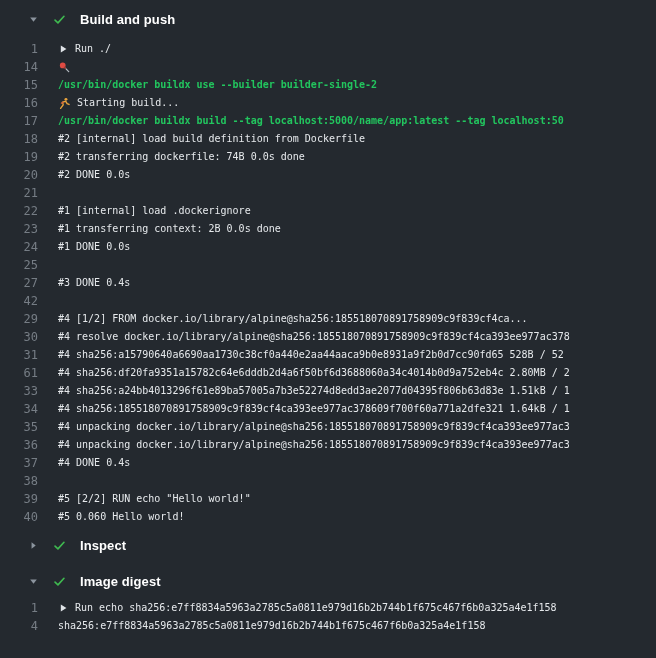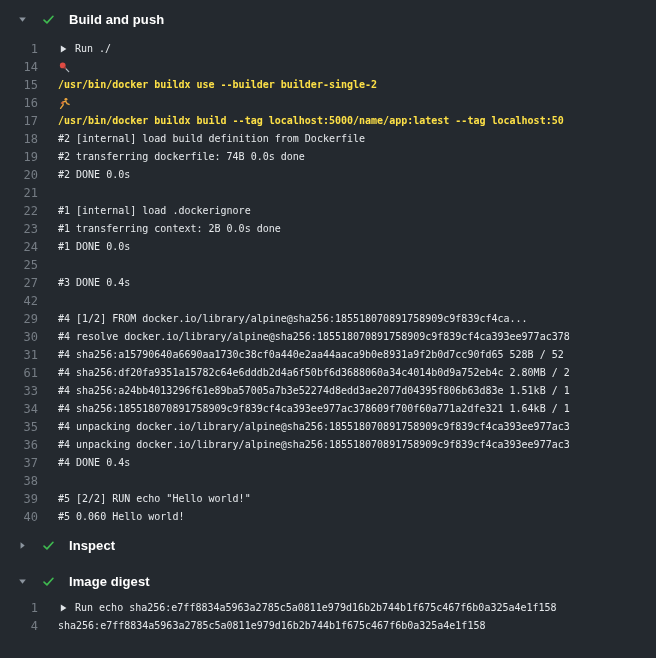--- a/index.html
+++ b/index.html
@@ -8,21 +8,21 @@
     background: #24292f;
     overflow: hidden;
     font-family: "Liberation Sans", "DejaVu Sans", sans-serif;
   }
   .log-viewer { width: 656px; height: 658px; }
 
   
   .sec { }
   .sec-head {
     display: flex; align-items: center;
-    height: 20px; padding-left: 17px;
+    height: 20px; padding-left: 28px;
     cursor: pointer;
   }
   .chev { width: 11px; height: 11px; flex: none; display: inline-flex; }
   .check { width: 13px; height: 13px; flex: none; margin-left: 14px; display: inline-flex; }
   .sec-title {
     margin-left: 14px;
     color: #ffffff;
     font-size: 13px; font-weight: 700;
     letter-spacing: 0.1px;
   }
@@ -45,21 +45,21 @@
   .txt {
     margin-left: 20px;
     color: #e6e9ec;
     font-family: "DejaVu Sans Mono", "Liberation Mono", monospace;
     font-size: 10px; line-height: 18px;
     white-space: pre; overflow: hidden;
     display: flex; align-items: center;
     flex: 1 1 auto; min-width: 0;
   }
   .txt .t { white-space: pre; overflow: hidden; }
-  .row.command .t { color: #fde047; font-weight: 700; }
+  .row.command .t { color: #22c55e; font-weight: 700; }
   .run-arrow { width: 10px; height: 10px; flex: none; margin-right: 7px; display: inline-flex; cursor: pointer; }
   .pre-icon { width: 13px; height: 13px; flex: none; margin-right: 6px; display: inline-flex; }
 </style>
 </head>
 <body>
 
 <div class="log-viewer">
     <div class="sec">
       <div class="sec-head">
         <span class="chev">
@@ -92,21 +92,21 @@
         <div class="row command">
           <span class="num">15</span>
           <span class="txt"><span class="t">/usr/bin/docker buildx use --builder builder-single-2</span></span>
         </div>
         <div class="row plain">
           <span class="num">16</span>
           <span class="txt"><span class="pre-icon"><svg width="13" height="13" viewBox="0 0 16 16">
                 <circle cx="9.8" cy="2.9" r="1.8" fill="#e8a33d"></circle>
                 <path d="M3.2 14l3.2-4.4-.8-3.2L9.6 5.2l1.6 3 2.4 1" stroke="#e8a33d" stroke-width="1.7" fill="none" stroke-linecap="round" stroke-linejoin="round"></path>
                 <path d="M6.4 6.4L4.2 7.6" stroke="#d8623b" stroke-width="1.6" stroke-linecap="round"></path>
-              </svg></span></span>
+              </svg></span><span class="t">Starting build...</span></span>
         </div>
         <div class="row command">
           <span class="num">17</span>
           <span class="txt"><span class="t">/usr/bin/docker buildx build --tag localhost:5000/name/app:latest --tag localhost:50</span></span>
         </div>
         <div class="row plain">
           <span class="num">18</span>
           <span class="txt"><span class="t">#2 [internal] load build definition from Dockerfile</span></span>
         </div>
         <div class="row plain">

